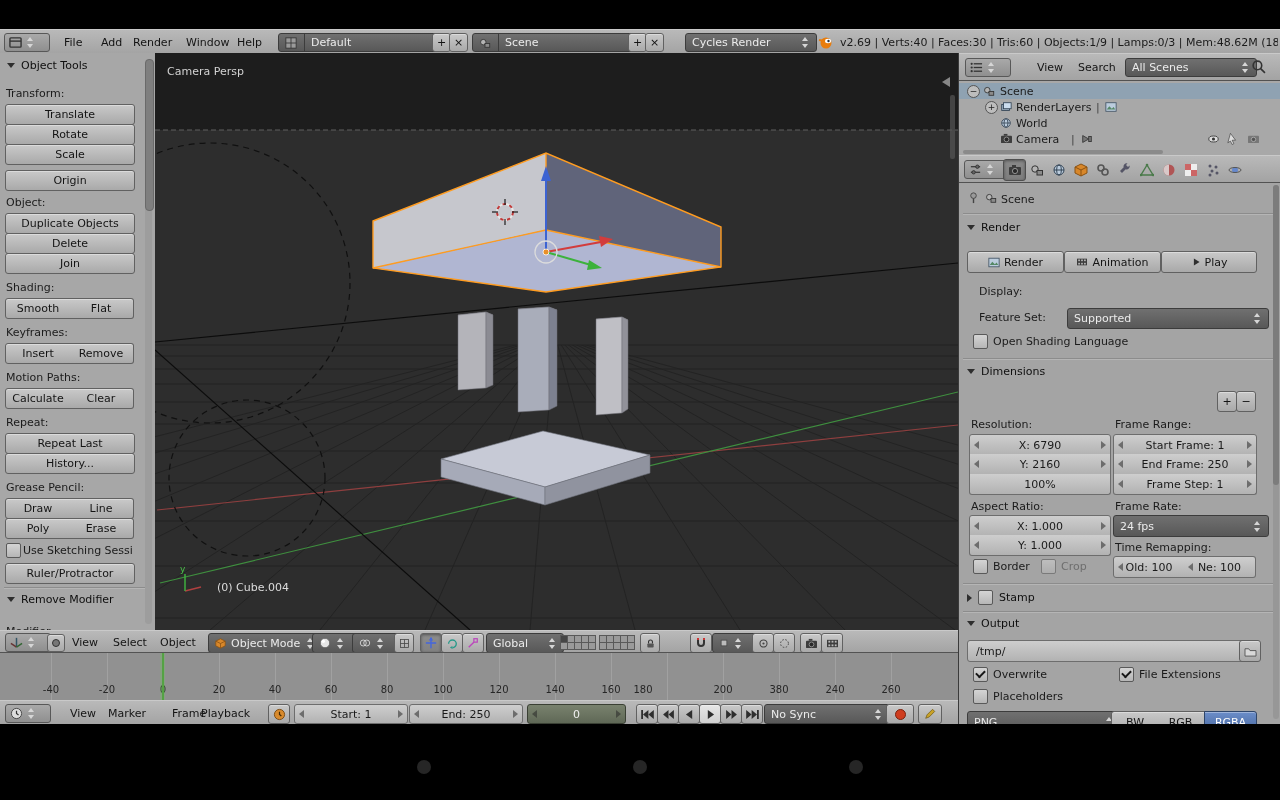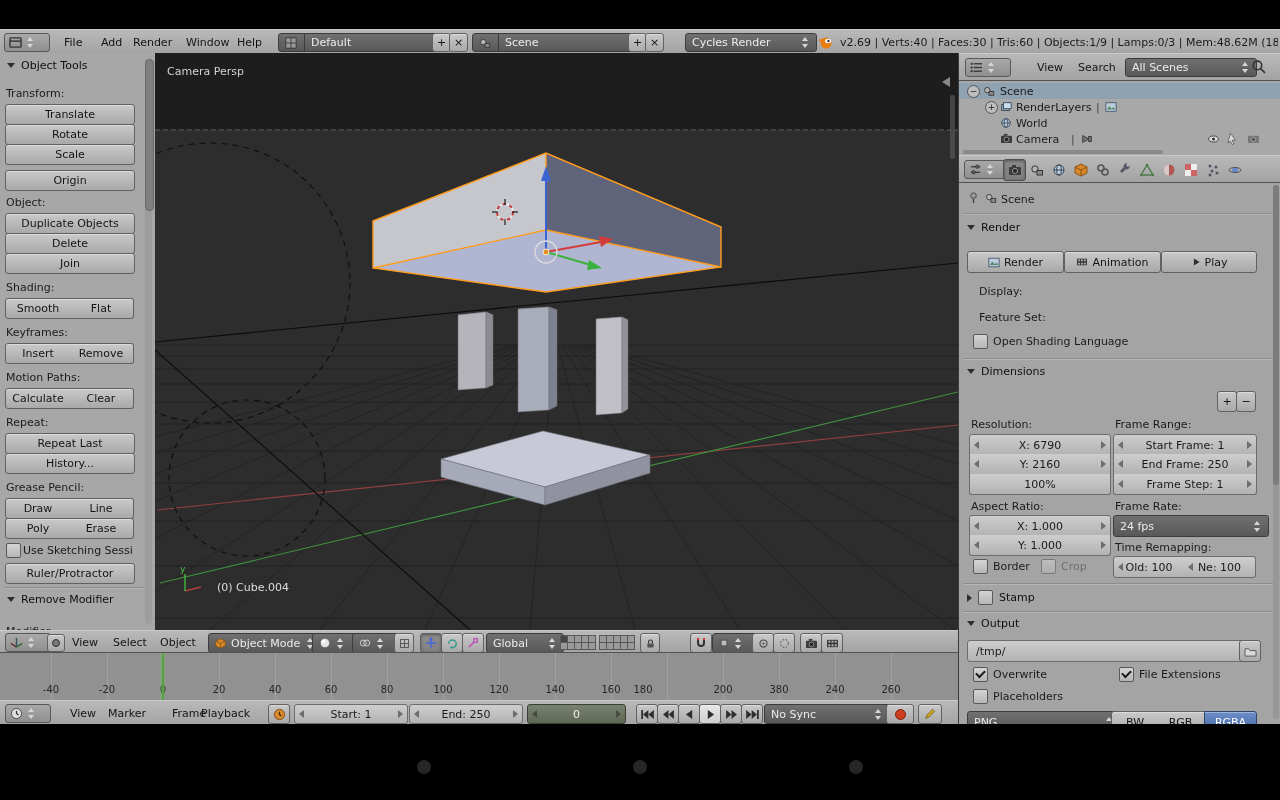--- a/index.html
+++ b/index.html
@@ -753,20 +753,24 @@
       <span>Animation</span>
     </div>
     <div class="btn" style="left:202px;top:96px;width:94px;height:20px">
       <svg class="ic" width="10" height="10" viewBox="0 0 14 14">
           <polygon points="4,2 12,7 4,12" fill="#2f2f2f"></polygon>
         </svg>
       <span>Play</span>
     </div>
     <span class="lbl" style="left:20px;top:130px">Display:</span>
     <span class="lbl" style="left:20px;top:156px">Feature Set:</span>
+    <div class="dd" style="left:108px;top:153px;width:188px;height:19px">
+      <span class="lab">Supported</span>
+      <span class="ar"></span>
+    </div>
     <div class="cb" style="left:14px;top:179px"></div>
     <span class="lbl" style="left:34px;top:180px">Open Shading Language</span>
     <div class="divline" style="top:203px"></div>
 
     <div class="phead" style="left:8px;top:210px">
       <span class="tri-d"></span>
       <span>Dimensions</span>
     </div>
     <div class="btn" style="left:258px;top:236px;width:18px;height:19px">+</div>
     <div class="btn" style="left:277px;top:236px;width:18px;height:19px">−</div>

